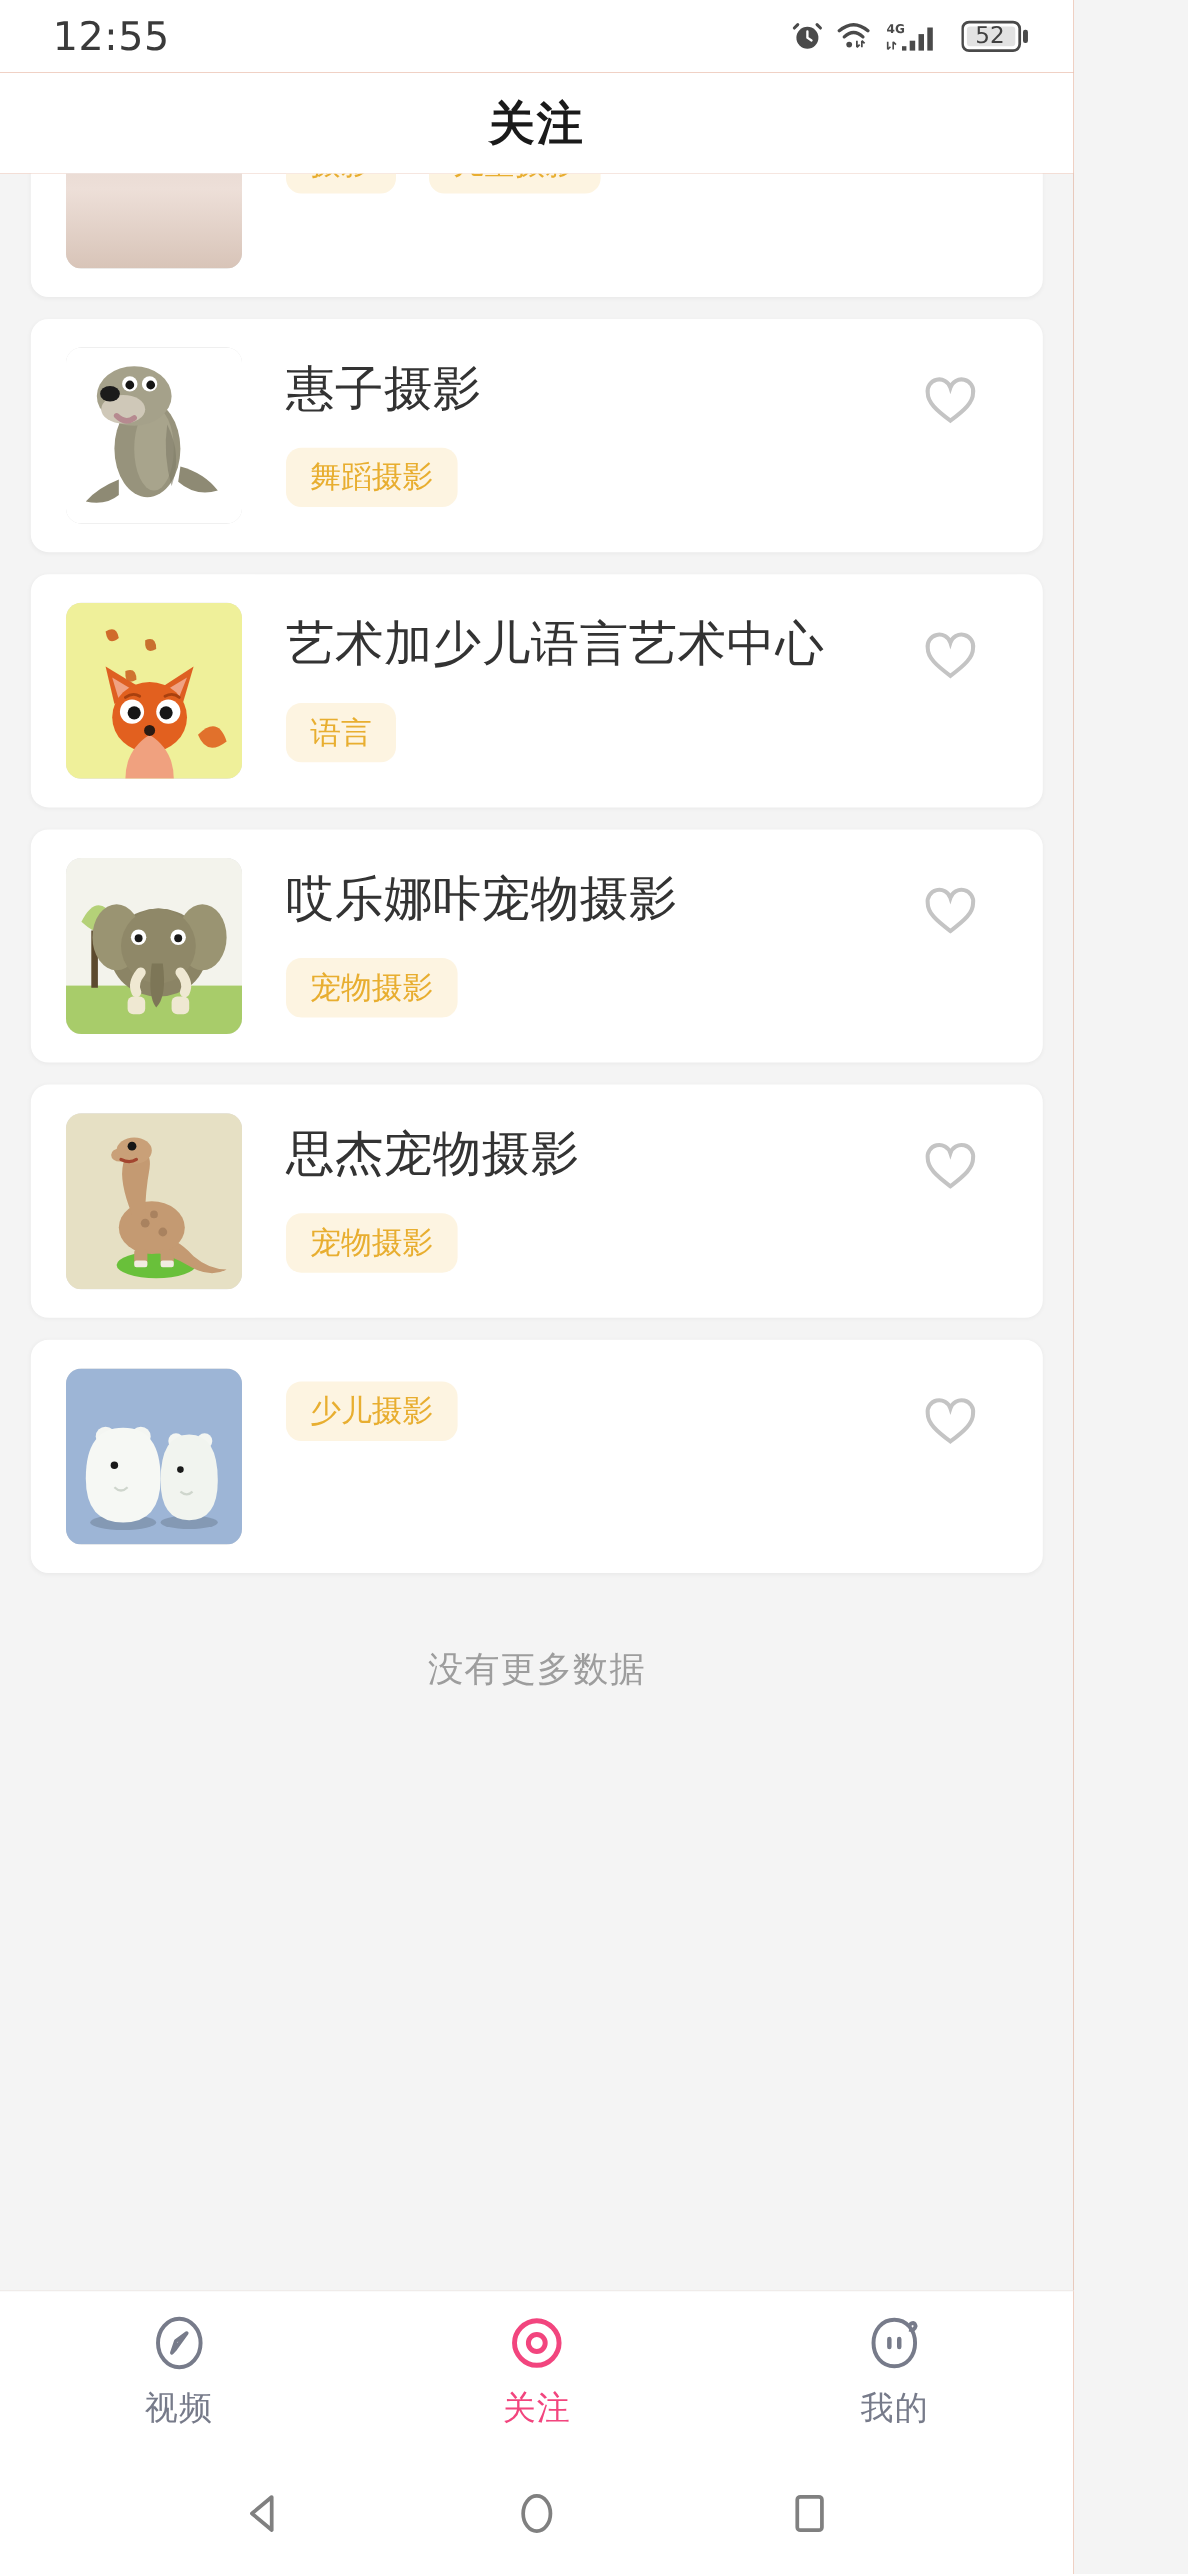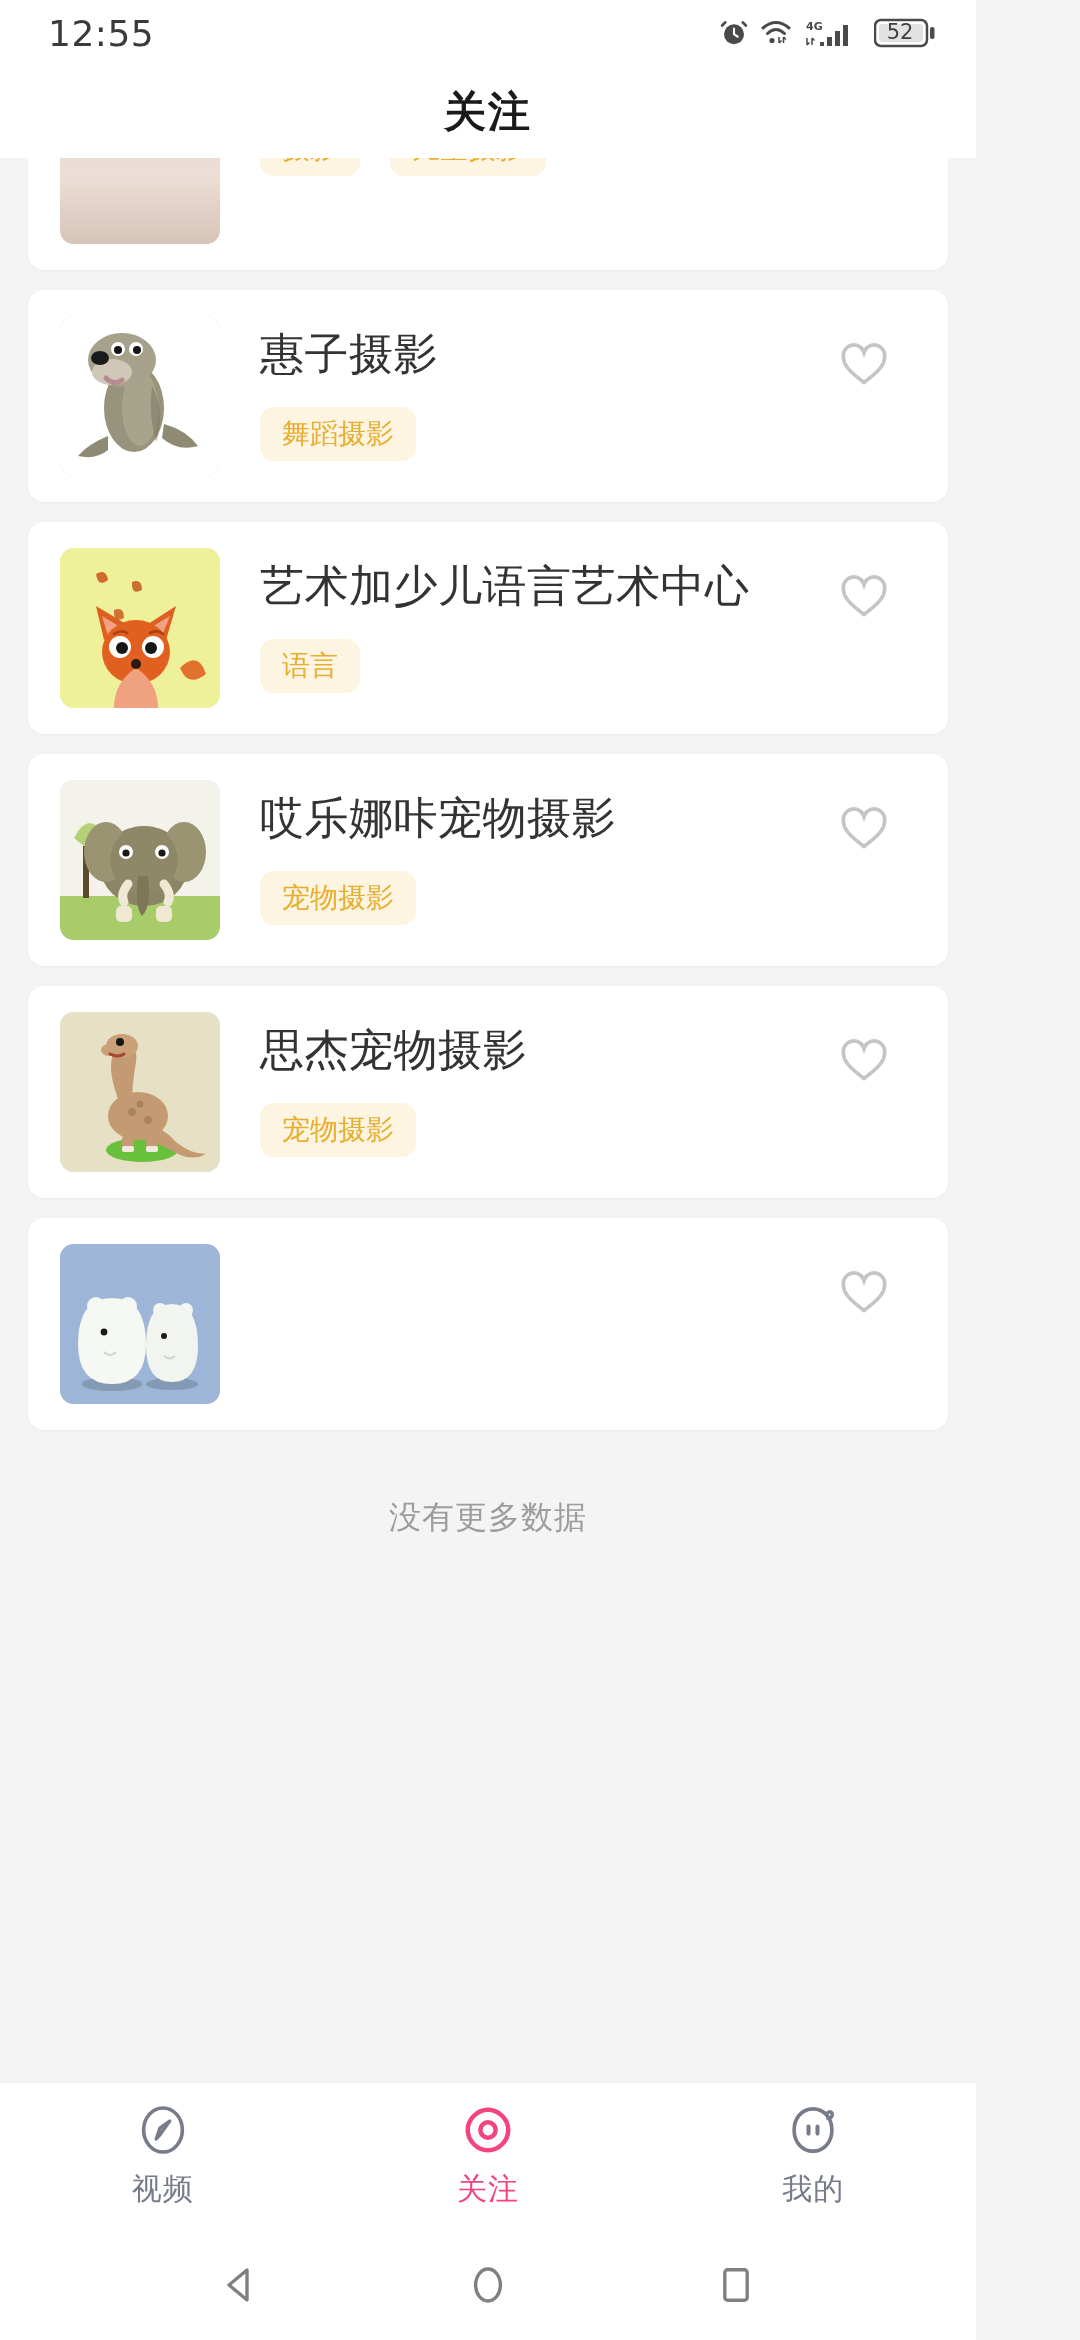--- a/index.html
+++ b/index.html
@@ -330,20 +330,23 @@
           <circle cx="100" cy="66" r="7" fill="#f4f6f2"></circle>
           <circle cx="126" cy="66" r="7" fill="#f4f6f2"></circle>
           <path d="M112 60 q26 0 26 42 q0 36 -26 36 q-26 0 -26 -36 q0 -42 26 -42" fill="#f1f4ef"></path>
           <circle cx="44" cy="88" r="3.4" fill="#1a1a1a"></circle>
           <circle cx="104" cy="92" r="3" fill="#1a1a1a"></circle>
           <path d="M44 108 q6 6 12 0" stroke="#cfd6cd" stroke-width="2" fill="none"></path>
           <path d="M104 112 q6 5 11 0" stroke="#cfd6cd" stroke-width="2" fill="none"></path>
         </svg>
       </div>
       <div class="card-body">
+        <div class="tagrow">
+          <span class="tag">少儿摄影</span>
+        </div>
       </div>
       <div class="heart">
         <svg viewBox="0 0 24 24">
             <path d="M12 20.5 C6 16 2.5 12.8 2.5 8.9 A4.9 4.9 0 0 1 12 6.6 A4.9 4.9 0 0 1 21.5 8.9 C21.5 12.8 18 16 12 20.5 Z" fill="none" stroke="#c4c4c4" stroke-width="1.7"></path>
           </svg>
       </div>
     </div>
 
     <div class="nomore">没有更多数据</div>
   </div>

